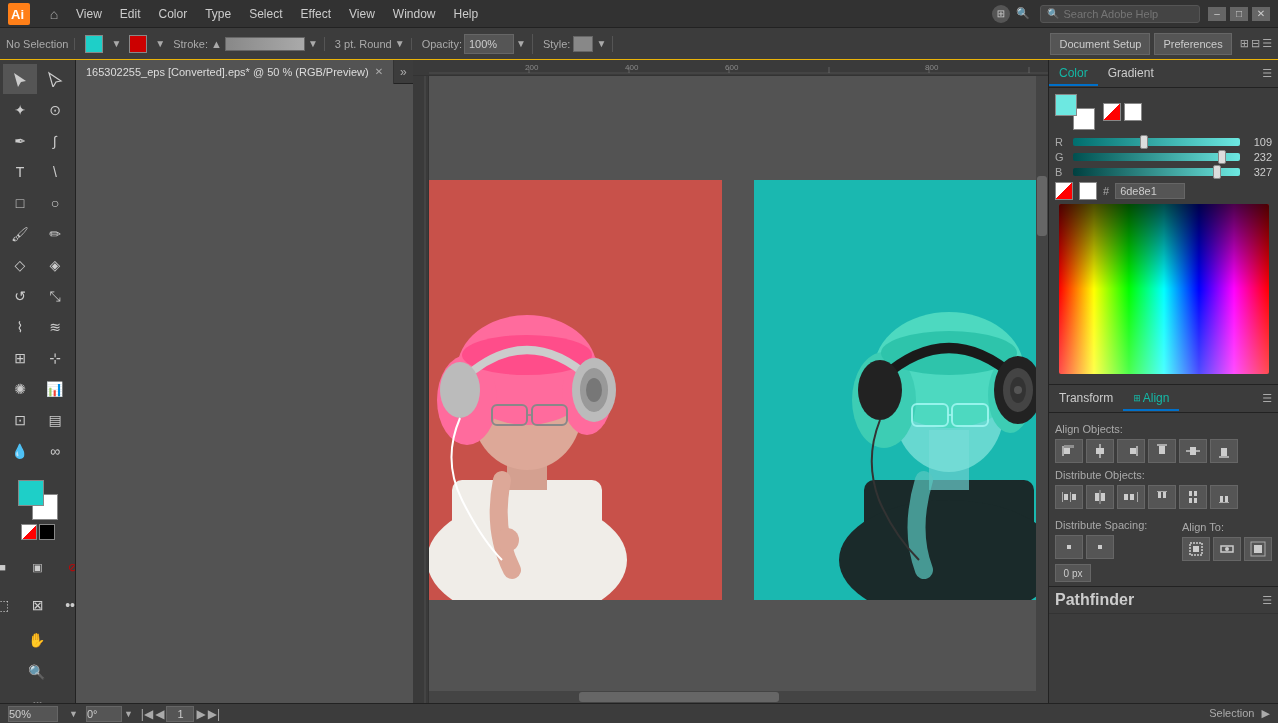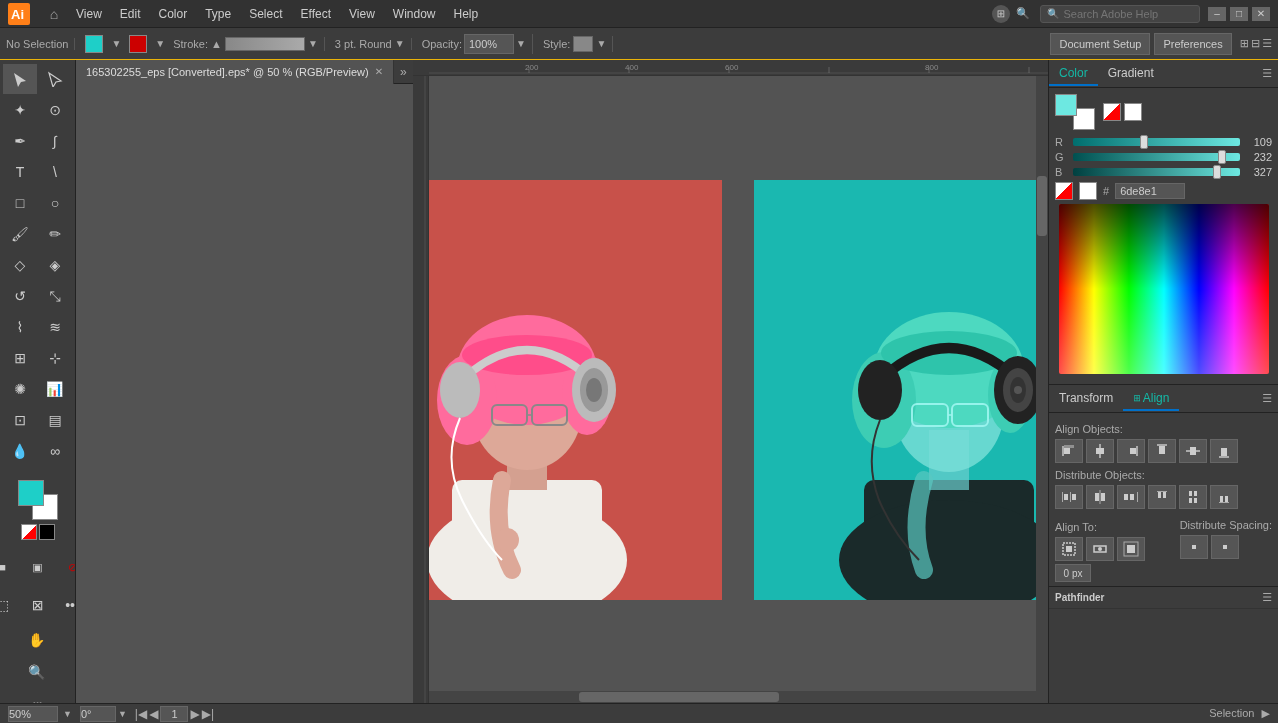--- a/index.html
+++ b/index.html
@@ -143,40 +143,40 @@
       display: flex; align-items: center; justify-content: center;
       cursor: pointer; font-size: 10px; color: #ccc;
     }
 
     
     #status-bar {
       height: 20px; background: #3c3c3c; border-top: 1px solid #222;
       display: flex; align-items: center; padding: 0 8px; gap: 8px;
       font-size: 11px; color: #aaa;
     }
-    .status-zoom { display: flex; align-items: center; gap: 5px; }
+    .status-zoom { display: flex; align-items: center; gap: 11px; }
     .zoom-select { background: #555; border: 1px solid #666; color: #ccc; font-size: 11px; height: 16px; width: 50px; }
     .status-rotation { display: flex; align-items: center; gap: 2px; }
     .rotation-input { background: #555; border: 1px solid #666; color: #ccc; font-size: 11px; height: 16px; width: 36px; }
     .nav-controls { display: flex; align-items: center; gap: 2px; }
     .nav-btn { background: transparent; border: none; color: #aaa; cursor: pointer; font-size: 12px; }
     .page-input { background: #555; border: 1px solid #666; color: #ccc; font-size: 11px; height: 16px; width: 28px; text-align: center; }
     .status-right { margin-left: auto; }
     .status-selection { font-size: 11px; color: #aaa; }
 
     .distribute-row { display: flex; gap: 3px; margin: 3px 0; }
 
     
     .spacing-input { background: #555; border: 1px solid #666; color: #ccc; font-size: 10px; width: 36px; height: 18px; text-align: center; outline: none; }
 
     .panel-section-header {
       display: flex; align-items: center; justify-content: space-between;
       padding: 4px 6px; border-bottom: 1px solid #333;
     }
-    .panel-section-title { font-size: 10px; color: #ccc; font-weight: bold; }
+    .panel-section-title { font-size: 16px; color: #ccc; font-weight: bold; }
 
     
     .color-picker-gradient {
       width: 210px; height: 170px; margin: 4px auto; position: relative; overflow: hidden; border-radius: 2px;
     }
     .cpg-inner {
       width: 100%; height: 100%;
       background:
         linear-gradient(to bottom, rgba(0,0,0,0.7) 0%, transparent 50%, rgba(255,255,255,0.3) 100%),
         linear-gradient(to right,
@@ -653,20 +653,39 @@
           <div class="align-btn" title="Distribute Bottom">
             <svg width="18" height="18" viewBox="0 0 18 18">
                 <rect x="4" y="14" width="10" height="1" fill="#aaa"></rect>
                 <rect x="5" y="8" width="3" height="6" fill="#ccc"></rect>
                 <rect x="10" y="8" width="3" height="6" fill="#ccc"></rect>
               </svg>
           </div>
         </div>
 
         <div style="display:flex;align-items:center;justify-content:space-between;margin-top:4px;">
+          <div>
+            <div class="align-section-title">Distribute Spacing:</div>
+            <div class="distribute-row">
+              <div class="align-btn" title="Distribute Horizontal Spacing">
+                <svg width="18" height="18" viewBox="0 0 18 18">
+                    <rect x="2" y="5" width="3" height="8" fill="#555"></rect>
+                    <rect x="13" y="5" width="3" height="8" fill="#555"></rect>
+                    <rect x="7" y="7" width="4" height="4" fill="#ccc"></rect>
+                  </svg>
+              </div>
+              <div class="align-btn" title="Distribute Vertical Spacing">
+                <svg width="18" height="18" viewBox="0 0 18 18">
+                    <rect x="5" y="2" width="8" height="3" fill="#555"></rect>
+                    <rect x="5" y="13" width="8" height="3" fill="#555"></rect>
+                    <rect x="7" y="7" width="4" height="4" fill="#ccc"></rect>
+                  </svg>
+              </div>
+            </div>
+          </div>
           <div>
             <div class="align-section-title">Align To:</div>
             <div style="display:flex;gap:3px;">
               <div class="align-btn" title="Align to Selection">
                 <svg width="18" height="18" viewBox="0 0 18 18">
                     <rect x="3" y="3" width="12" height="12" fill="none" stroke="#ccc" stroke-width="1.5" stroke-dasharray="2,1"></rect>
                     <rect x="6" y="6" width="6" height="6" fill="#ccc"></rect>
                   </svg>
               </div>
               <div class="align-btn" title="Align to Key Object">
@@ -676,39 +695,20 @@
                   </svg>
               </div>
               <div class="align-btn" title="Align to Artboard">
                 <svg width="18" height="18" viewBox="0 0 18 18">
                     <rect x="2" y="2" width="14" height="14" fill="none" stroke="#aaa" stroke-width="1"></rect>
                     <rect x="5" y="5" width="8" height="8" fill="#ccc"></rect>
                   </svg>
               </div>
             </div>
           </div>
-          <div>
-            <div class="align-section-title">Distribute Spacing:</div>
-            <div class="distribute-row">
-              <div class="align-btn" title="Distribute Horizontal Spacing">
-                <svg width="18" height="18" viewBox="0 0 18 18">
-                    <rect x="2" y="5" width="3" height="8" fill="#555"></rect>
-                    <rect x="13" y="5" width="3" height="8" fill="#555"></rect>
-                    <rect x="7" y="7" width="4" height="4" fill="#ccc"></rect>
-                  </svg>
-              </div>
-              <div class="align-btn" title="Distribute Vertical Spacing">
-                <svg width="18" height="18" viewBox="0 0 18 18">
-                    <rect x="5" y="2" width="8" height="3" fill="#555"></rect>
-                    <rect x="5" y="13" width="8" height="3" fill="#555"></rect>
-                    <rect x="7" y="7" width="4" height="4" fill="#ccc"></rect>
-                  </svg>
-              </div>
-            </div>
-          </div>
         </div>
         <div style="display:flex;align-items:center;gap:4px;margin-top:2px;">
           <input class="spacing-input" value="0 px" style="">
         </div>
       </div>
     </div>
 
     <div style="border-top:1px solid #222;">
       <div class="panel-section-header">
         <span class="panel-section-title">Pathfinder</span>

